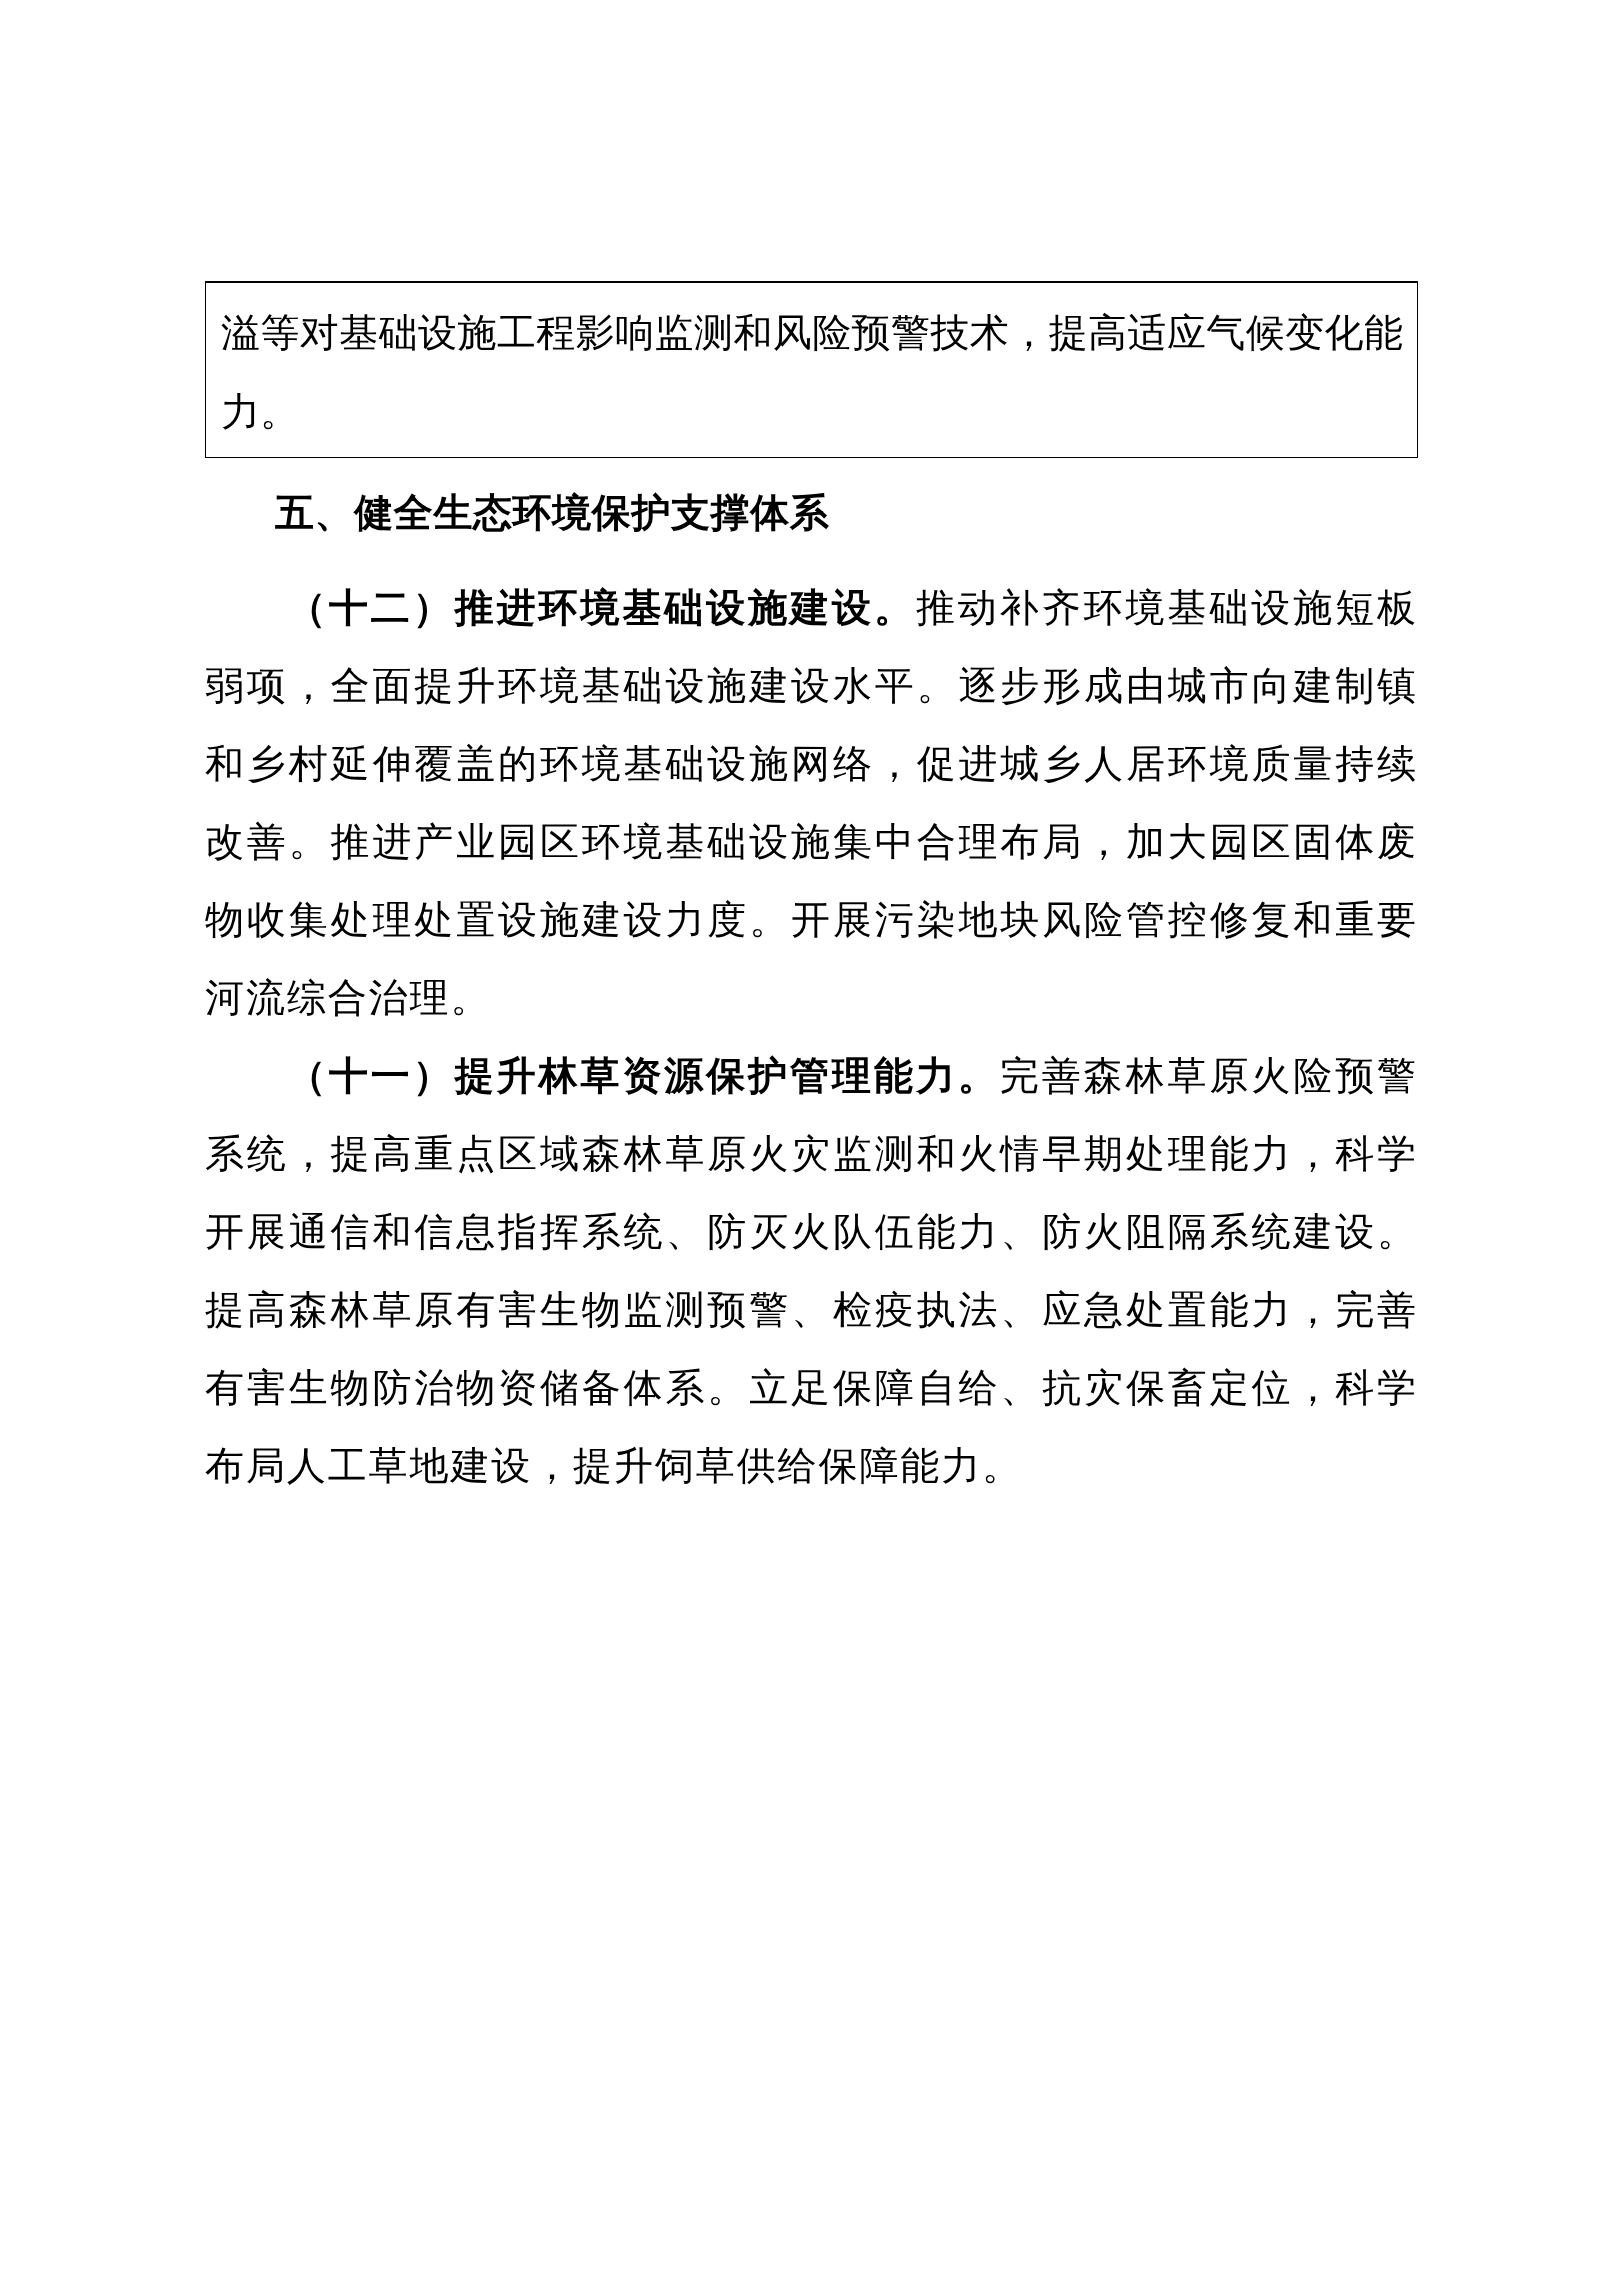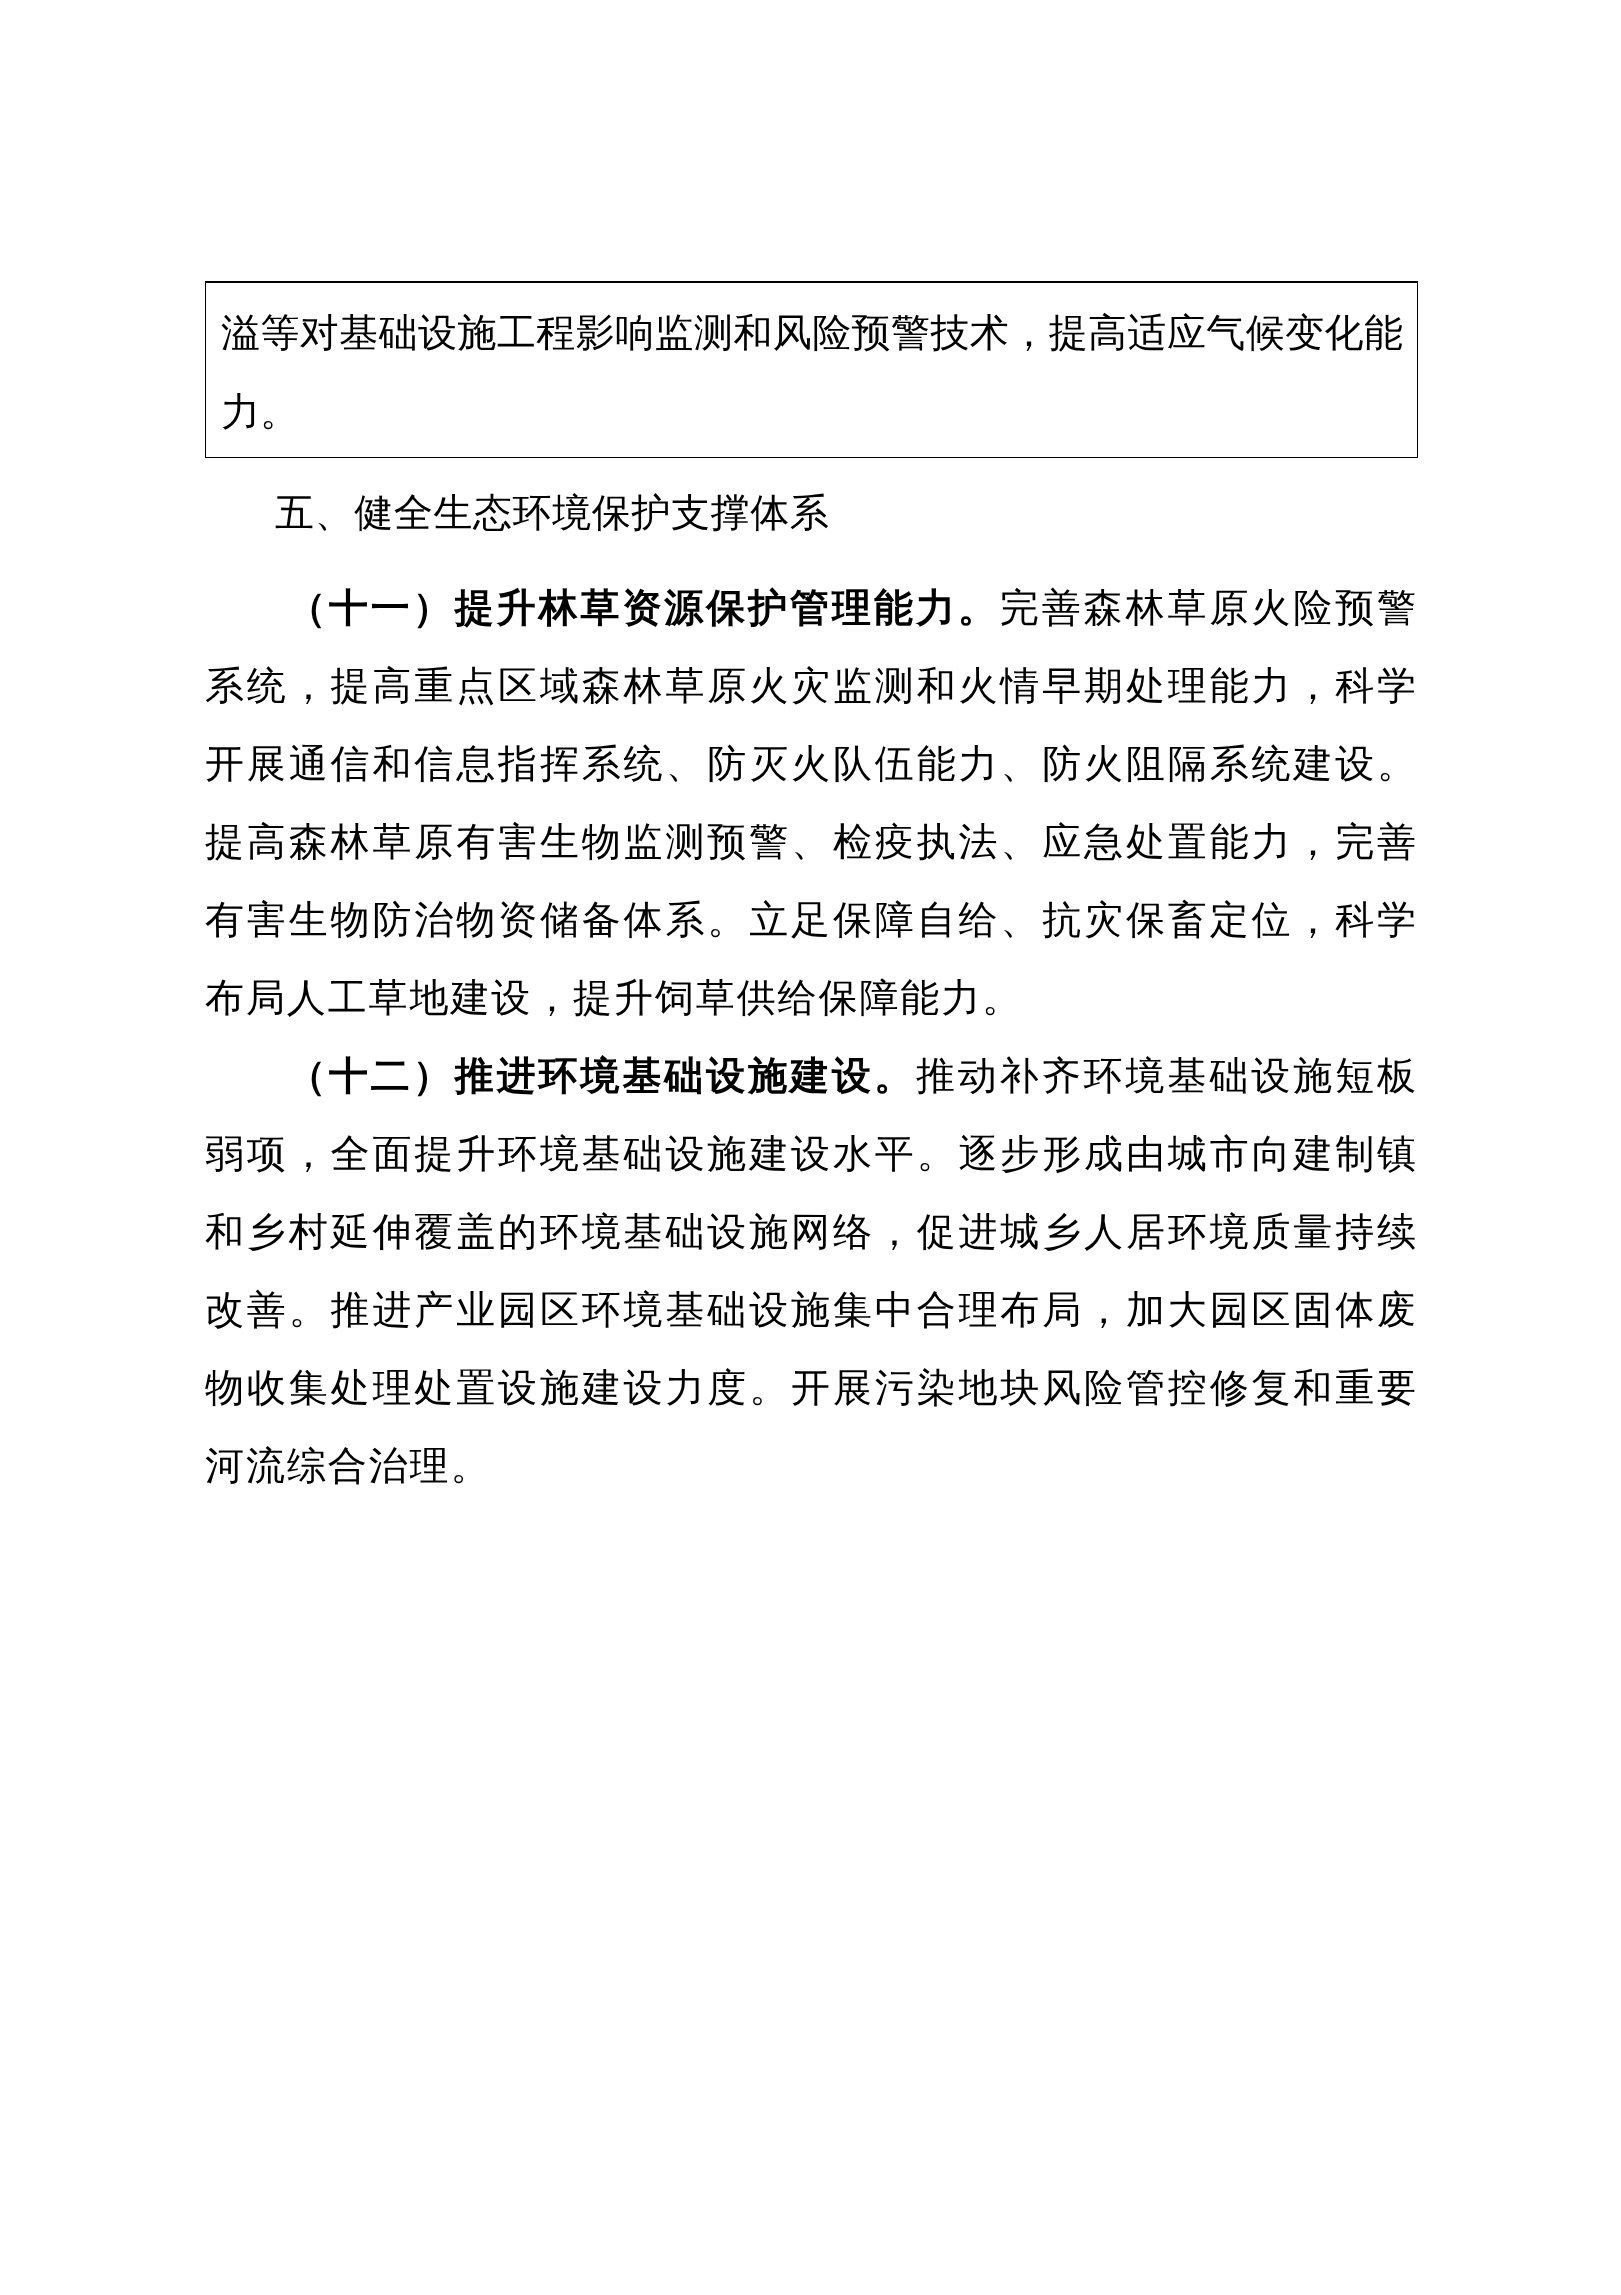--- a/index.html
+++ b/index.html
@@ -31,21 +31,21 @@
     padding: 10px 14px 6.3px 15px;
     font-size: 39px;
     line-height: 79px;
     letter-spacing: 0;
     text-align: justify;
     text-justify: inter-character;
   }
   .heading {
     margin: 15px 0 16.5px 0;
     font-family: "Liberation Sans", sans-serif;
-    font-weight: 400;
+    font-weight: 700;
     font-size: 39px;
     line-height: 79px;
     letter-spacing: 0.6px;
     text-indent: 70px;
   }
   .para {
     margin: 0;
     font-size: 39px;
     line-height: 78px;
     letter-spacing: 1.9px;
@@ -62,20 +62,20 @@
 
 <div class="page">
   <div class="content">
 
     <div class="boxed-note">
       <span>溢等对基础设施工程影响监测和风险预警技术，提高适应气候变化能力。</span>
     </div>
 
     <h2 class="heading">五、健全生态环境保护支撑体系</h2>
 
+    <p class="para"><span class="lead">（十二）推进环境基础设施建设。</span><span>推动补齐环境基础设施短板弱项，全面提升环境基础设施建设水平。逐步形成由城市向建制镇和乡村延伸覆盖的环境基础设施网络，促进城乡人居环境质量持续改善。推进产业园区环境基础设施集中合理布局，加大园区固体废物收集处理处置设施建设力度。开展污染地块风险管控修复和重要河流综合治理。</span></p>
+
     <p class="para"><span class="lead">（十一）提升林草资源保护管理能力。</span><span>完善森林草原火险预警系统，提高重点区域森林草原火灾监测和火情早期处理能力，科学开展通信和信息指挥系统、防灭火队伍能力、防火阻隔系统建设。提高森林草原有害生物监测预警、检疫执法、应急处置能力，完善有害生物防治物资储备体系。立足保障自给、抗灾保畜定位，科学布局人工草地建设，提升饲草供给保障能力。</span></p>
-
-    <p class="para"><span class="lead">（十二）推进环境基础设施建设。</span><span>推动补齐环境基础设施短板弱项，全面提升环境基础设施建设水平。逐步形成由城市向建制镇和乡村延伸覆盖的环境基础设施网络，促进城乡人居环境质量持续改善。推进产业园区环境基础设施集中合理布局，加大园区固体废物收集处理处置设施建设力度。开展污染地块风险管控修复和重要河流综合治理。</span></p>
 
 
   </div>
 </div>
 
 
 </body></html>

